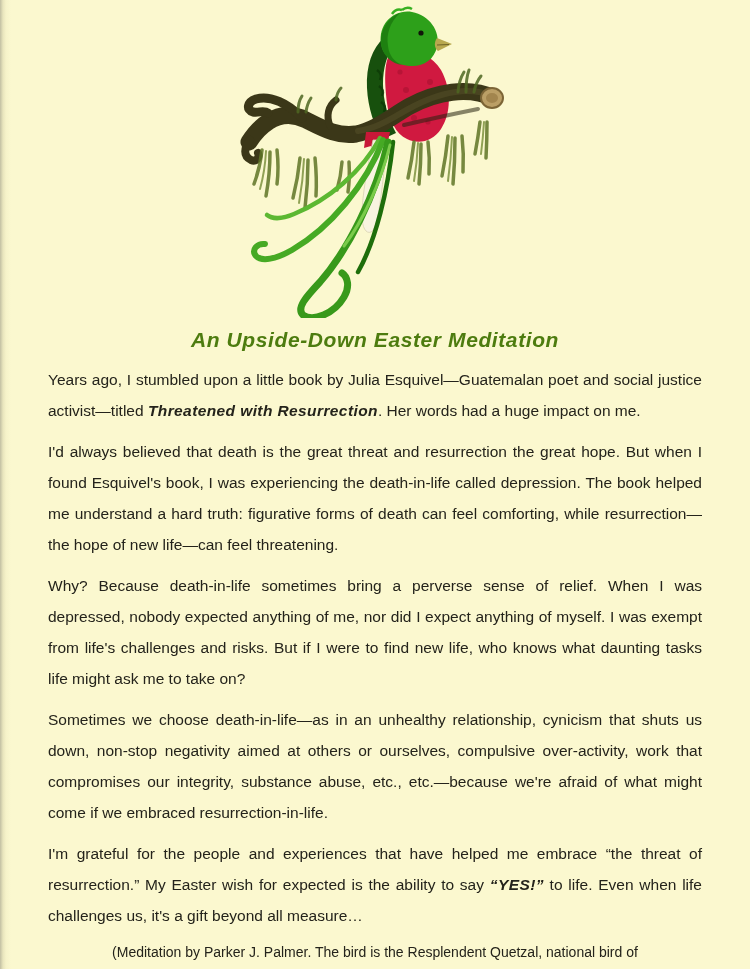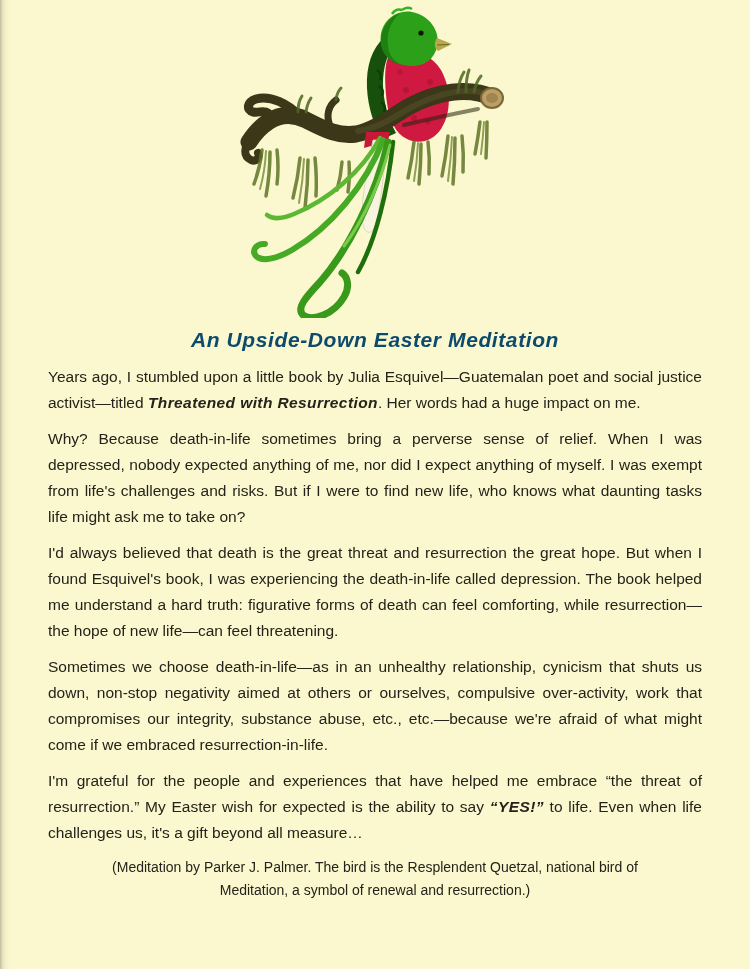--- a/index.html
+++ b/index.html
@@ -25,26 +25,26 @@
     height:318px;
     display:flex;justify-content:center;align-items:flex-start;
   }
   .page-title{
     margin:10px 0 6px;
     text-align:center;
     font-size:21px;
     font-weight:bold;
     font-style:italic;
     letter-spacing:0.6px;
-    color:#0c4a6e;
+    color:#4d7c0f;
   }
   .content{
     padding:6px 48px 0;
     font-size:15.5px;
-    line-height:26px;
+    line-height:31px;
     text-align:justify;
   }
   .content p{margin:0 0 10px;}
   .seg-bi{font-weight:bold;font-style:italic;letter-spacing:0.4px;}
   .footer-note{
     margin-top:4px;
     text-align:center;
     font-size:14px;
     line-height:23px;
     padding:0 40px;
@@ -144,22 +144,22 @@
         <path d="M388,142 C376,195 348,250 320,282 C306,297 296,308 303,315 C313,322 334,314 344,297 C350,287 348,277 342,273" stroke="#38991b" stroke-width="7"></path>
         <path d="M390,145 C380,185 362,222 344,246" stroke="#7bcb4b" stroke-width="3"></path>
       </g>
     </svg>
   </div>
 
   <h1 class="page-title">An Upside-Down Easter Meditation</h1>
 
   <div class="content">
     <p><span>Years ago, I stumbled upon a little book by Julia Esquivel—Guatemalan poet and social justice activist—titled </span><span class="seg-bi">Threatened with Resurrection</span><span>. Her words had a huge impact on me.</span></p>
+    <p><span>I'd always believed that death is the great threat and resurrection the great hope. But when I found Esquivel's book, I was experiencing the death-in-life called depression. The book helped me understand a hard truth: figurative forms of death can feel comforting, while resurrection—the hope of new life—can feel threatening.</span></p>
     <p><span>Why? Because death-in-life sometimes bring a perverse sense of relief. When I was depressed, nobody expected anything of me, nor did I expect anything of myself. I was exempt from life's challenges and risks. But if I were to find new life, who knows what daunting tasks life might ask me to take on?</span></p>
-    <p><span>I'd always believed that death is the great threat and resurrection the great hope. But when I found Esquivel's book, I was experiencing the death-in-life called depression. The book helped me understand a hard truth: figurative forms of death can feel comforting, while resurrection—the hope of new life—can feel threatening.</span></p>
     <p><span>Sometimes we choose death-in-life—as in an unhealthy relationship, cynicism that shuts us down, non-stop negativity aimed at others or ourselves, compulsive over-activity, work that compromises our integrity, substance abuse, etc., etc.—because we're afraid of what might come if we embraced resurrection-in-life.</span></p>
     <p><span>I'm grateful for the people and experiences that have helped me embrace “the threat of resurrection.” My Easter wish for expected is the ability to say </span><span class="seg-bi">“YES!”</span><span> to life. Even when life challenges us, it's a gift beyond all measure…</span></p>
   </div>
 
   <div class="footer-note">
     <div>(Meditation by Parker J. Palmer. The bird is the Resplendent Quetzal, national bird of</div>
     <div>Meditation, a symbol of renewal and resurrection.)</div>
   </div>
 </div>
 

